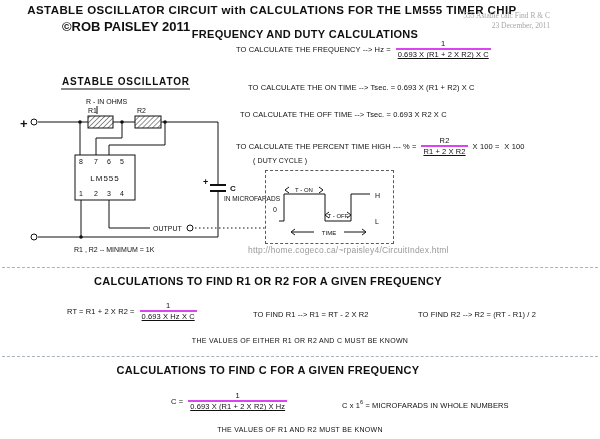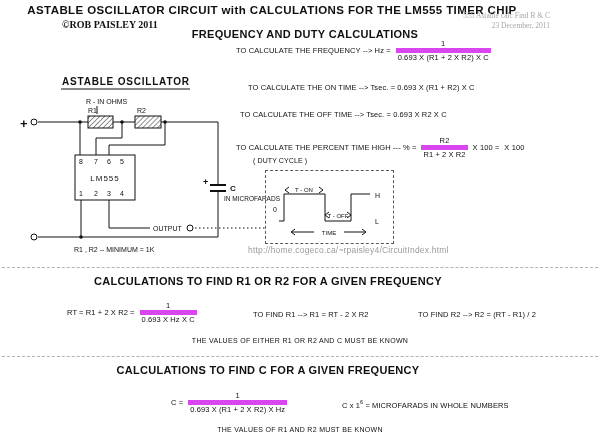--- a/index.html
+++ b/index.html
@@ -3,30 +3,30 @@
 <meta charset="utf-8">
 <style>
   html,body{margin:0;padding:0;}
   body{
     width:600px;height:439px;background:#ffffff;position:relative;overflow:hidden;
     font-family:"Liberation Sans",sans-serif;color:#101010;
   }
   .abs{position:absolute;}
   .title{position:absolute;top:4px;left:0;width:544px;text-align:center;
          font-size:11.5px;font-weight:bold;letter-spacing:0.4px;}
-  .copyright{position:absolute;top:19px;left:62px;font-size:10px;font-weight:bold;font-family:Liberation Serif, serif;}
+  .copyright{position:absolute;top:19px;left:62px;font-size:13px;font-weight:bold;}
   .meta{position:absolute;top:11px;right:50px;text-align:right;font-size:7.5px;
         color:#a6a6a6;line-height:10px;font-family:Liberation Serif, serif;}
   .subtitle{position:absolute;top:28px;left:0;width:610px;text-align:center;
             font-size:11px;font-weight:bold;letter-spacing:0.3px;}
   .formula-row{position:absolute;display:flex;align-items:center;gap:5px;
                font-size:7.5px;white-space:nowrap;letter-spacing:0.1px;}
   .frac{display:inline-block;text-align:center;line-height:1.25;}
   .frac .num{display:block;}
-  .frac .den{display:block;border-top:5px solid #d946ef;padding:0 2px;}
+  .frac .den{display:block;border-top:2px solid #d946ef;padding:0 2px;text-decoration:underline;}
   .plain{position:absolute;font-size:7.5px;white-space:nowrap;letter-spacing:0.1px;}
   .tiny{font-size:7px;}
   .note{position:absolute;left:0;width:600px;text-align:center;font-size:7px;letter-spacing:0.3px;}
   .sec-title{position:absolute;left:0;width:536px;text-align:center;
              font-size:11px;font-weight:bold;letter-spacing:0.3px;}
   .sep{position:absolute;left:2px;width:596px;border-top:1px dashed #a9b4bd;}
   .url{position:absolute;left:248px;top:245px;font-size:8.5px;color:#9b9b9b;letter-spacing:0.2px;}
   .wavebox{position:absolute;left:265px;top:170px;width:127px;height:72px;
            border:1px dashed #5a5a5a;background:transparent;}
   svg text{font-family:"Liberation Sans",sans-serif;fill:#101010;}

